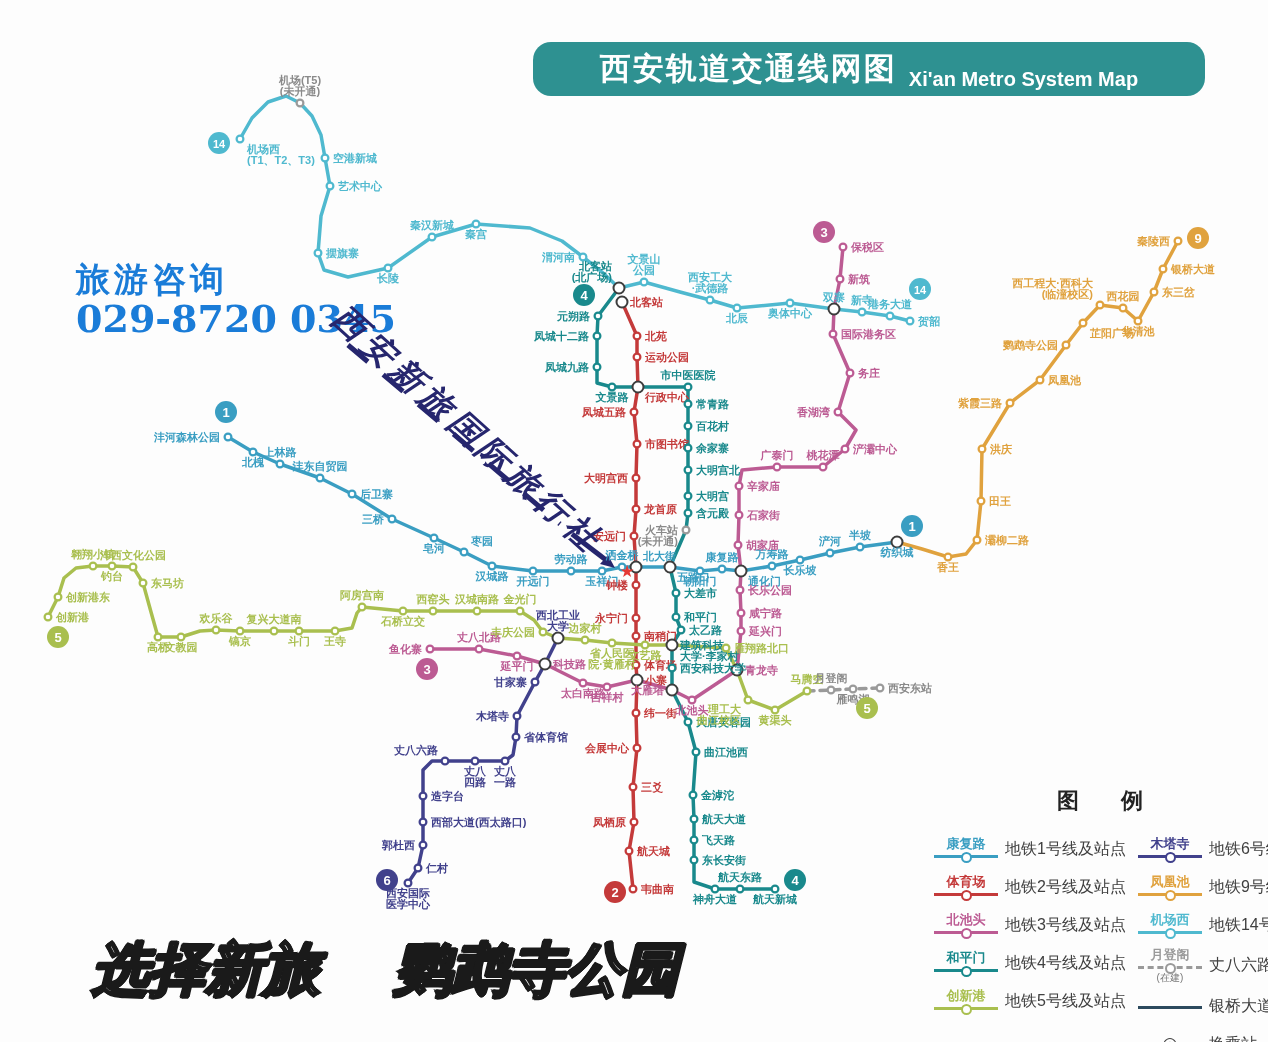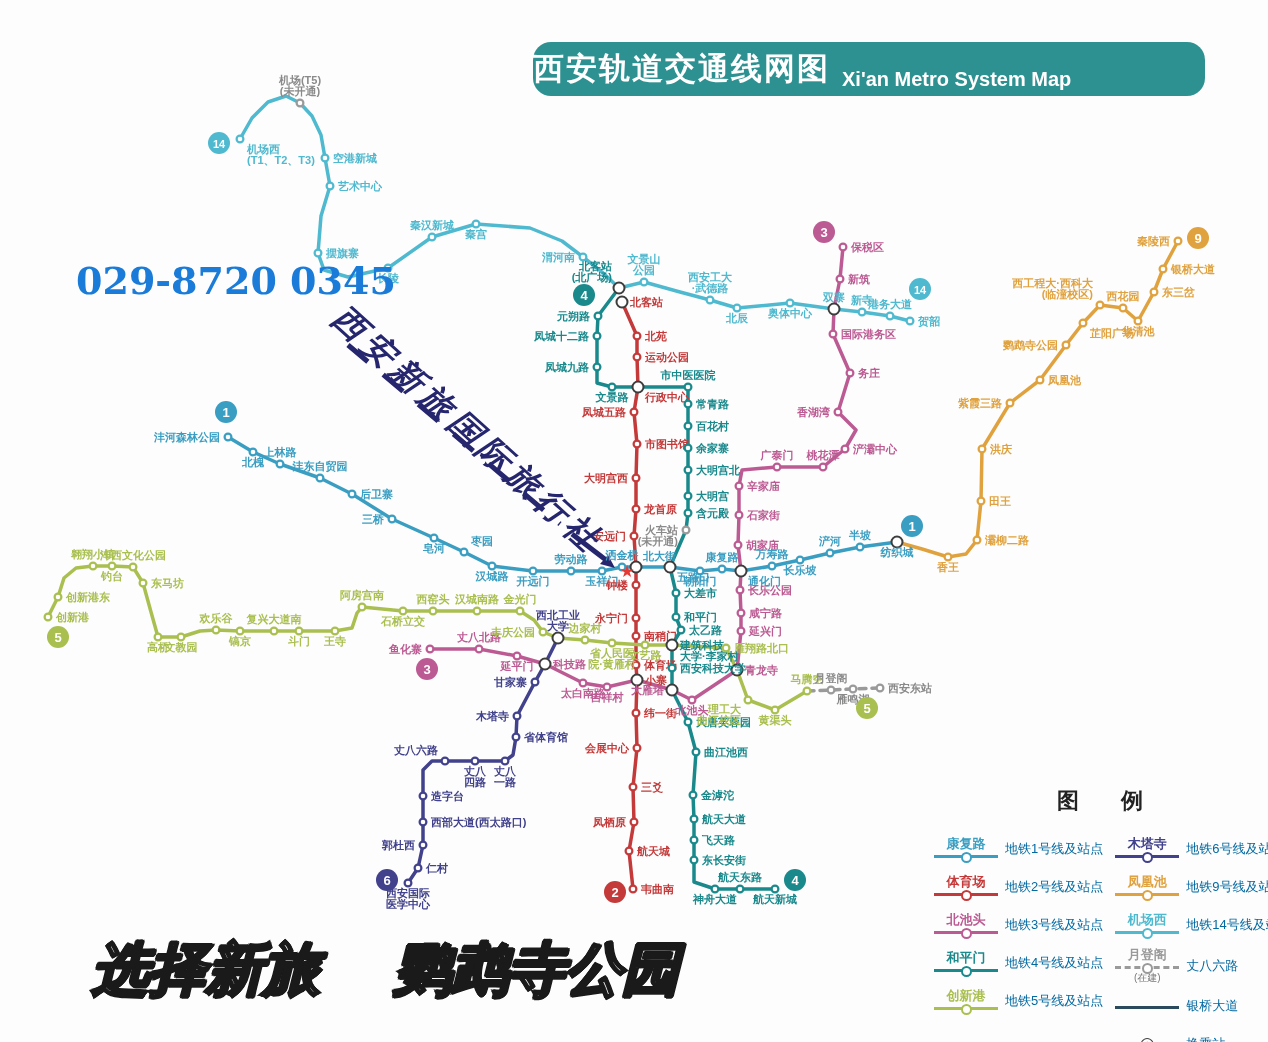--- a/index.html
+++ b/index.html
@@ -1,20 +1,20 @@
 <!DOCTYPE html>
 <html><head>
 <meta charset="utf-8">
 <style>
   html,body{margin:0;padding:0;background:#e8e8e8;}
   #canvas{position:relative;width:1268px;height:1042px;background:#fdfdfd;overflow:hidden;
     font-family:"Liberation Sans","DejaVu Sans",sans-serif;}
   #metro-svg{position:absolute;left:0;top:0;}
   .title-bar{position:absolute;left:533px;top:42px;width:672px;height:54px;background:#2e9191;
-    border-radius:18px;display:flex;align-items:center;gap:12px;color:#fff;}
+    border-radius:18px;display:flex;align-items:center;justify-content:center;gap:12px;color:#fff;}
   .title-cn{font-size:31px;font-weight:bold;letter-spacing:2px;}
   .title-en{font-size:20px;font-weight:bold;margin-top:21px;}
   .contact{position:absolute;left:76px;top:260px;color:#1a7cd8;font-weight:bold;line-height:1.12;}
   .contact-label{font-size:34px;letter-spacing:4px;display:block;}
   .contact-phone{font-size:38px;display:block;font-family:"DejaVu Serif","Liberation Serif",serif;}
   .watermark{position:absolute;left:352px;top:296px;transform:rotate(42deg);transform-origin:0 0;
     font-size:33px;font-weight:bold;font-style:italic;color:#26266e;letter-spacing:6px;
     font-family:"DejaVu Serif","Liberation Serif",serif;white-space:nowrap;}
   .slogan{position:absolute;left:92px;top:932px;display:flex;gap:74px;font-size:57px;font-weight:bold;
     font-style:italic;font-family:"DejaVu Serif","Liberation Serif",serif;color:#fff;
@@ -28,21 +28,21 @@
   .lg-col{display:flex;flex-direction:column;gap:8px;}
   .lg-row{display:flex;align-items:center;gap:7px;min-height:30px;}
   .lg-swatch{width:64px;flex:none;text-align:center;position:relative;}
   .lg-name{font-size:13px;font-weight:bold;line-height:13px;}
   .lg-line{position:relative;height:9px;margin-top:2px;}
   .lg-line .bar{position:absolute;left:0;right:0;top:3px;border-top:3px solid #000;}
   .lg-line .bar.dashed{border-top-style:dashed;}
   .lg-line .dot{position:absolute;left:50%;top:0;width:7px;height:7px;margin-left:-5px;
     background:#fff;border:2px solid #000;border-radius:50%;}
   .lg-sub{font-size:10px;color:#777;line-height:10px;margin-top:1px;text-align:center;}
-  .lg-text{font-size:13px;color:#0369a1;white-space:nowrap;}
+  .lg-text{font-size:16px;color:#404040;white-space:nowrap;}
   .lg-transfer{font-size:17px;color:#444;line-height:17px;}
 </style>
 </head>
 <body>
 
 <div id="canvas">
   <svg id="metro-svg" width="1268" height="1042" viewBox="0 0 1268 1042">
       <polyline points="228,437 253,452 280,464 320,478 352,494 392,519 434,538 464,552 492,566 533,571 571,571 602,571 622,567 636,567 670,567 700,571 722,569 741,571 772,566 800,560 830,553 860,547 897,542" stroke="#3a9ec2" fill="none" stroke-width="3.5" stroke-linejoin="round" stroke-linecap="round"></polyline>
       <polyline points="622,302 637,336 637,357 638,387 634,412 637,444 636,478 636,509 634,536 636,567 636,585 636,618 636,636 636,665 637,680 636,713 637,748 633,787 634,822 629,851 633,889" stroke="#c43a3a" fill="none" stroke-width="3.5" stroke-linejoin="round" stroke-linecap="round"></polyline>
       <polyline points="430,649 479,649 517,656 545,664 583,683 607,687 637,680 672,690 692,700 737,670 741,631 741,613 740,590 741,571 738,545 739,515 739,486 742,470 777,467 823,467 845,449 856,430 838,412 850,373 833,334 834,309 840,279 843,247" stroke="#bc5b93" fill="none" stroke-width="3.5" stroke-linejoin="round" stroke-linecap="round"></polyline>
@@ -427,20 +427,21 @@
       <text x="920" y="293.5" text-anchor="middle" font-size="11" font-weight="bold" fill="#fff">14</text>
       <text x="627" y="577" text-anchor="middle" font-size="17" fill="#e53935">★</text>
     </svg>
 
   <div class="title-bar">
     <span class="title-cn">西安轨道交通线网图</span>
     <span class="title-en">Xi'an Metro System Map</span>
   </div>
 
   <div class="contact">
+    <span class="contact-label">旅游咨询</span>
     <span class="contact-phone">029-8720 0345</span>
   </div>
 
   <div class="watermark">西安新旅国际旅行社</div>
 
   <div class="slogan">
     <span>选择新旅</span>
     <span>鹦鹉寺公园</span>
   </div>
 

